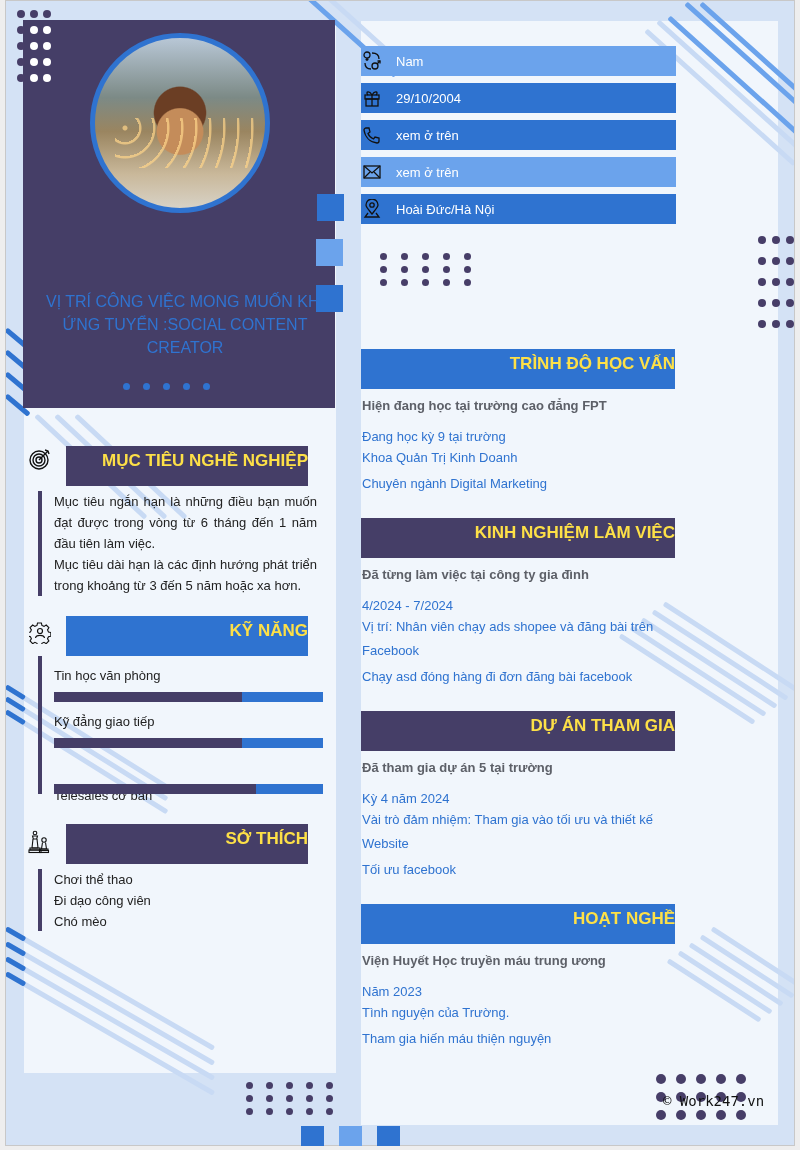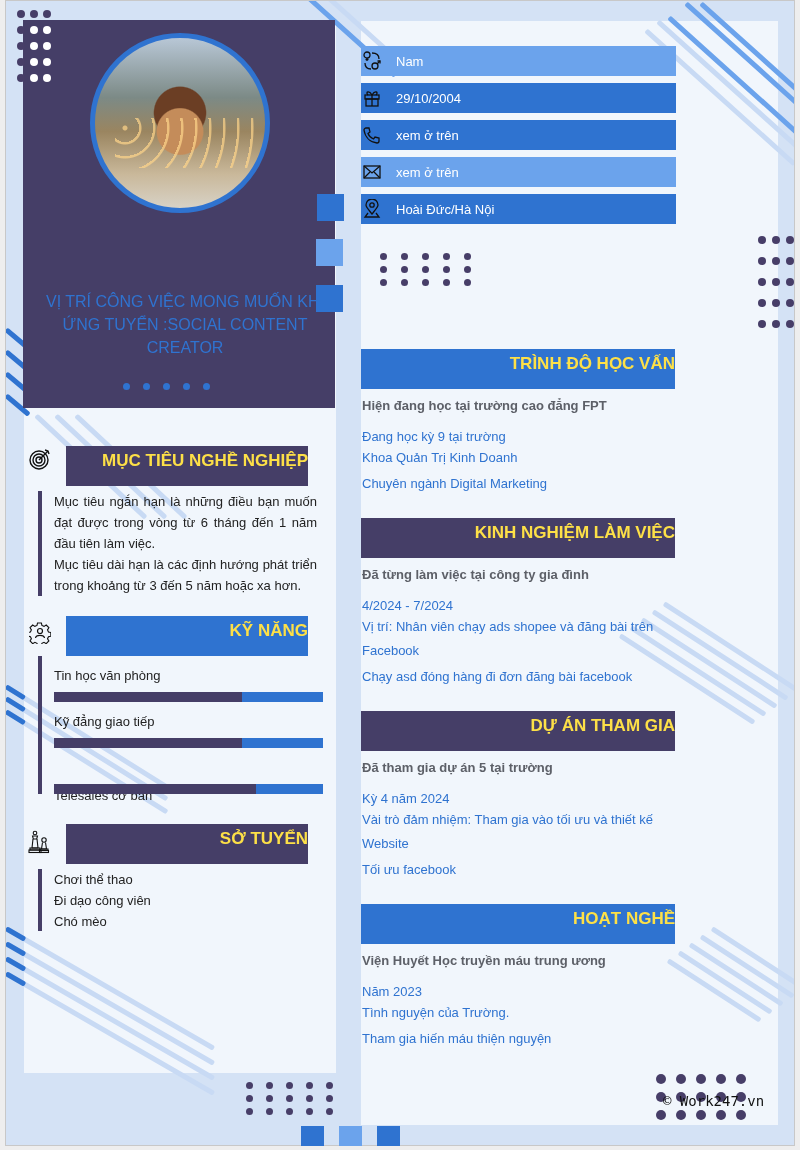--- a/index.html
+++ b/index.html
@@ -277,21 +277,21 @@
       <path d="M4.5 6 h5 l-0.8 3 h-3.4 Z"></path>
       <path d="M5 9 L4 18 h6 L9 9"></path>
       <rect x="2" y="18" width="10" height="2"></rect>
       <rect x="1" y="20" width="12" height="2.5"></rect>
       <circle cx="16" cy="10" r="2.2"></circle>
       <path d="M14.5 12.5 L13.5 19 h5 l-1-6.5"></path>
       <rect x="12" y="19" width="8" height="1.5"></rect>
       <rect x="11.5" y="20.5" width="9" height="2"></rect>
     </svg>
 </span>
-<div class="sec-head dark" style="left:66px;top:824px;width:242px;">SỞ TUYỂN</div>
+<div class="sec-head dark" style="left:66px;top:824px;width:242px;">SỞ THÍCH</div>
 <div class="vbar" style="left:38px;top:869px;height:62px;"></div>
 <div class="text-block" style="left:54px;top:869px;">Chơi thể thao</div>
 <div class="text-block" style="left:54px;top:890px;">Đi dạo công viên</div>
 <div class="text-block" style="left:54px;top:911px;">Chó mèo</div>
 
 <div class="dotgrid" style="left:246px;top:1082px;grid-template-columns:repeat(5,7px);gap:6px 13px;">
   <div class="dot" style="width:7px;height:7px"></div>
     <div class="dot" style="width:7px;height:7px"></div>
     <div class="dot" style="width:7px;height:7px"></div>
     <div class="dot" style="width:7px;height:7px"></div>

